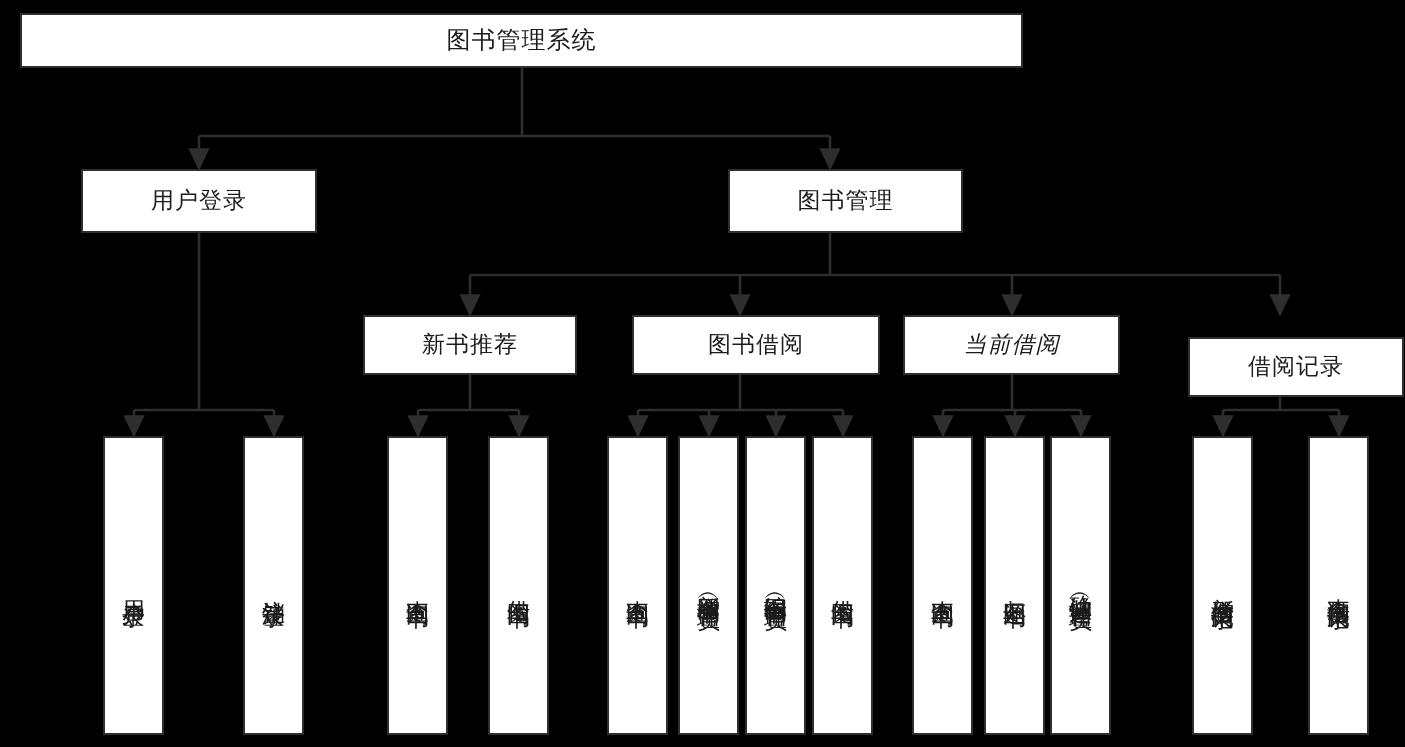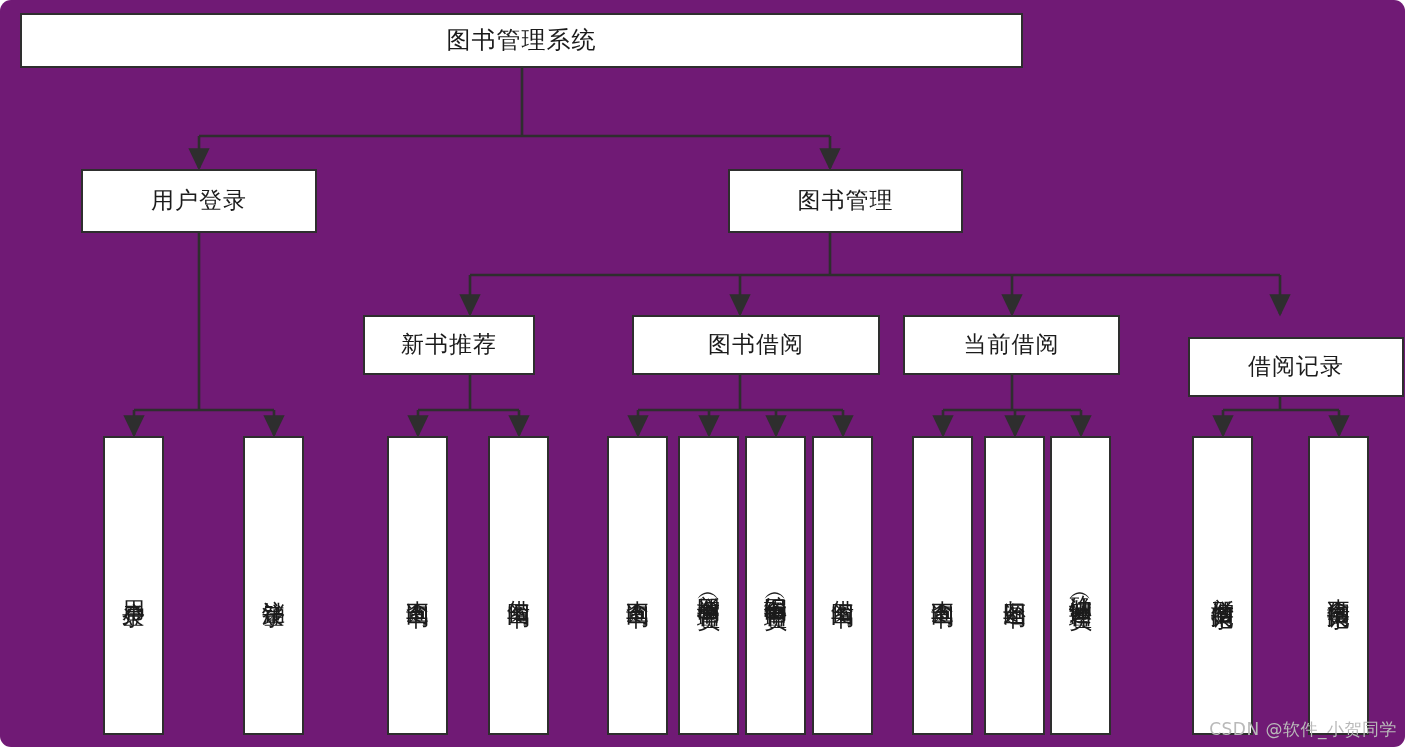--- a/index.html
+++ b/index.html
@@ -8,23 +8,22 @@
     padding: 0;
     background: #ffffff;
   }
   body {
     font-family: "DejaVu Sans", "Liberation Sans", sans-serif;
   }
   #diagram-canvas {
     position: relative;
     width: 1405px;
     height: 747px;
-    background: #701a75;
+    background: #000000;
     overflow: hidden;
-    border-radius: 11px;
   }
   #edge-layer {
     position: absolute;
     left: 0;
     top: 0;
     width: 1405px;
     height: 747px;
     pointer-events: none;
   }
   .node {
@@ -123,27 +122,27 @@
   <div id="nodes-layer">
       <div class="node horiz root" style="left: 20px; top: 13px; width: 1003px; height: 55px;">
         <span class="node-text">图书管理系统</span>
       </div>
       <div class="node horiz" style="left: 81px; top: 169px; width: 236px; height: 64px;">
         <span class="node-text">用户登录</span>
       </div>
       <div class="node horiz" style="left: 728px; top: 169px; width: 235px; height: 64px;">
         <span class="node-text">图书管理</span>
       </div>
-      <div class="node horiz" style="left: 363px; top: 315px; width: 172px; height: 60px; text-align: center;">
+      <div class="node horiz" style="left: 363px; top: 315px; width: 214px; height: 60px; text-align: center;">
         <span class="node-text">新书推荐</span>
       </div>
       <div class="node horiz" style="left: 632px; top: 315px; width: 248px; height: 60px;">
         <span class="node-text">图书借阅</span>
       </div>
-      <div class="node horiz" style="left: 903px; top: 315px; width: 217px; height: 60px;">
+      <div class="node horiz" style="left: 903px; top: 315px; width: 217px; height: 60px; font-style: italic;">
         <span class="node-text">当前借阅</span>
       </div>
       <div class="node horiz" style="left: 1188px; top: 315px; width: 216px; height: 60px; margin-top: 22px;">
         <span class="node-text">借阅记录</span>
       </div>
       <div class="node vert" style="left: 103px; top: 436px; width: 61px; height: 299px;">
         <span class="node-text">用户登录</span>
       </div>
       <div class="node vert" style="left: 243px; top: 436px; width: 61px; height: 299px;">
         <span class="node-text">注销登录</span>
@@ -176,14 +175,13 @@
         <span class="node-text">确认归还（管理员）</span>
       </div>
       <div class="node vert" style="left: 1192px; top: 436px; width: 61px; height: 299px;">
         <span class="node-text">新增借阅记录</span>
       </div>
       <div class="node vert" style="left: 1308px; top: 436px; width: 61px; height: 299px;">
         <span class="node-text">查询借阅记录</span>
       </div>
     </div>
 
-  <div id="watermark">CSDN @软件_小贺同学</div>
 </div>
 
 </body></html>

